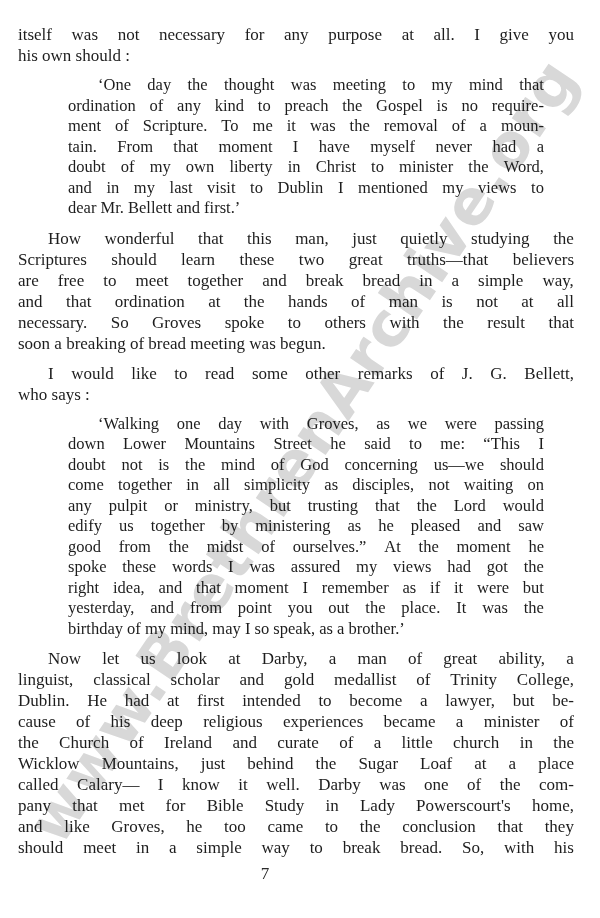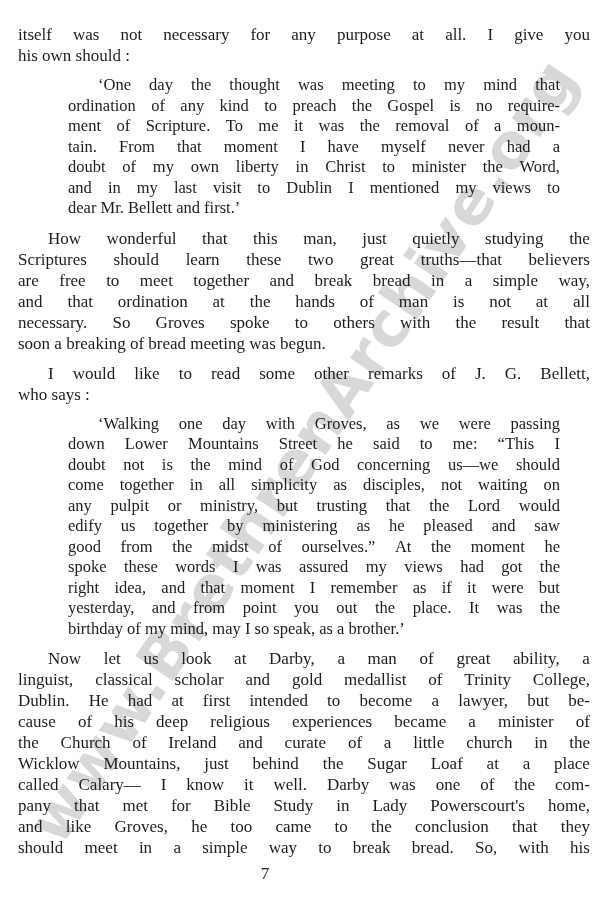--- a/index.html
+++ b/index.html
@@ -23,21 +23,21 @@
     color:#d8d8d8;
     transform:rotate(-56deg);
     transform-origin:50% 50%;
     z-index:0;
     white-space:nowrap;
     user-select:none;
   }
   .content{
     position:relative;
     z-index:1;
-    padding:24px 10px 0 18px;
+    padding:24px 26px 0 18px;
   }
   .block{margin-top:9px;}
   .block:first-child{margin-top:0;}
   .quote{margin-left:50px;margin-right:30px;font-size:16.5px;}
   .body{font-size:17px;}
   .line{white-space:pre;}
   .body .line{line-height:21px;height:21px;}
   .quote .line{line-height:20.5px;height:20.5px;}
   .line.just{display:flex;justify-content:space-between;white-space:nowrap;}
   .line.first{padding-left:30px;}

